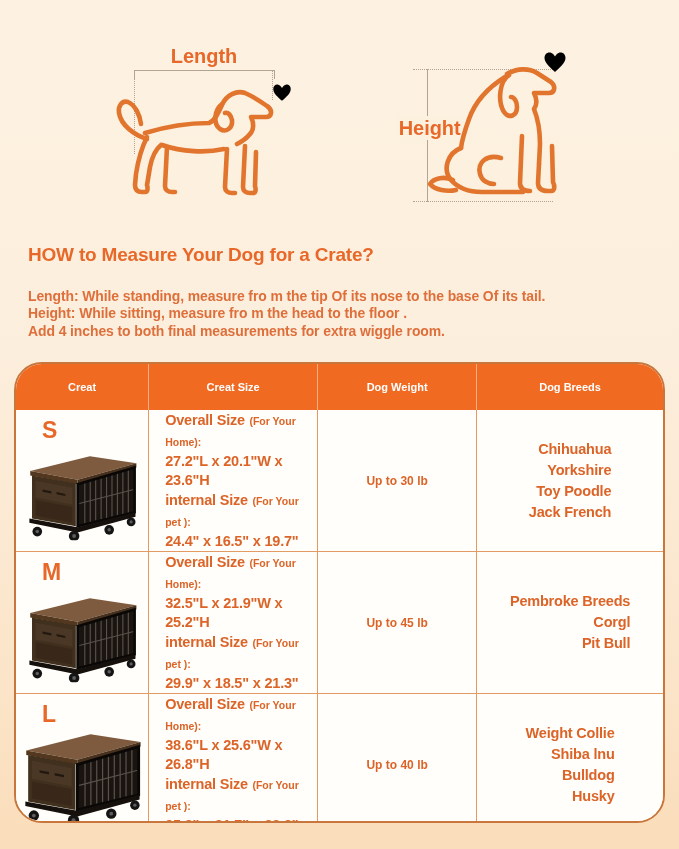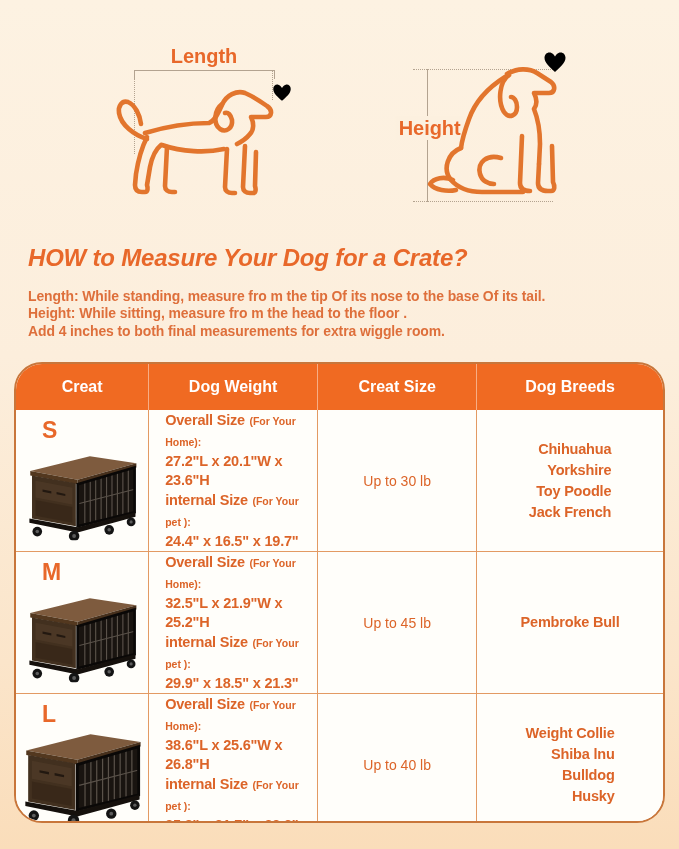--- a/index.html
+++ b/index.html
@@ -23,40 +23,40 @@
     border-left:1.6px solid var(--measure,#B3A390);
     border-right:1.6px solid var(--measure,#B3A390);
   }
   .drop-line{position:absolute;width:0;border-left:1.6px dotted var(--measure,#B3A390);}
   .h-dotted{position:absolute;height:0;border-top:1.6px dotted var(--measure,#B3A390);}
   .v-solid{position:absolute;width:0;border-left:1.6px solid var(--measure,#B3A390);}
   .height-label{left:394px;top:116px;background:#FCF0DF;padding:0 3px;}
   
   .heading{
     position:absolute;left:28px;top:244px;width:640px;
-    color:var(--heading,#E8682A);font-size:24px;font-weight:bold;letter-spacing:-.2px;font-style:italic;
+    color:var(--heading,#E8682A);font-size:19px;font-weight:bold;letter-spacing:-.2px;
   }
   .instructions{
     position:absolute;left:28px;top:287px;width:700px;
     color:var(--bodytext,#DE6F3B);font-size:15.5px;font-weight:bold;line-height:17.4px;
     transform:scaleX(.9);transform-origin:left top;letter-spacing:-.1px;
   }
   
   .crate-table{
     position:absolute;left:14px;top:362px;width:651px;height:461px;
     border:2px solid var(--outerborder,#C8763B);border-radius:28px;overflow:hidden;
     display:grid;box-sizing:border-box;
     grid-template-columns:134fr 170fr 160fr 187fr;
     grid-template-rows:46px 138fr 143fr 132fr;
     background:var(--cellbg,#FFFEFA);
   }
   .th{
     background:var(--orange,#F06A22);color:var(--white,#FFFFFF);
     display:flex;align-items:center;justify-content:center;
-    font-size:16px;font-weight:bold;
+    font-size:11px;font-weight:bold;
     border-right:1px solid rgba(255,255,255,.45);
     text-align:right;
   }
   .th.last{border-right:none;}
   .td{
     background:var(--cellbg,#FFFEFA);position:relative;
     border-right:1px solid var(--gridline,#E39A63);
     border-bottom:1px solid var(--gridline,#E39A63);
     display:flex;align-items:center;justify-content:center;
   }
@@ -67,21 +67,21 @@
     color:var(--heading,#E8682A);font-size:23px;font-weight:bold;z-index:2;
   }
   .crate-cell{flex-direction:column;justify-content:flex-end;padding-bottom:10px;}
   .crate-img{width:114px;height:96px;}
   .crate-img.big{width:124px;height:102px;}
   .size-cell{align-items:center;justify-content:flex-start;padding-left:16px;box-sizing:border-box;}
   .size-block{color:var(--tabletext,#DC6428);line-height:19px;}
   .size-block .lbl{font-size:14.5px;font-weight:bold;letter-spacing:-.2px;}
   .size-block .note{font-size:10.5px;font-weight:bold;}
   .size-block .dims{font-size:14.5px;font-weight:bold;letter-spacing:-.2px;}
-  .weight-cell{color:var(--tabletext,#DC6428);font-size:14px;font-weight:normal;text-align:center;}
+  .weight-cell{color:var(--tabletext,#DC6428);font-size:12px;font-weight:bold;text-align:center;}
   .breeds-block{color:var(--tabletext,#DC6428);font-size:14.5px;font-weight:bold;line-height:21px;text-align:right;letter-spacing:-.2px;}
 </style>
 </head>
 <body>
 
 <div class="page">
 
   <svg width="0" height="0" style="position:absolute" aria-hidden="true">
     <defs>
       <symbol id="crate-sym" viewBox="0 0 130 108">
@@ -163,22 +163,22 @@
 
   <div class="heading">HOW to Measure Your Dog for a Crate?</div>
   <div class="instructions">
     <div>Length: While standing, measure fro m the tip Of its nose to the base Of its tail.</div>
     <div>Height: While sitting, measure fro m the head to the floor .</div>
     <div>Add 4 inches to both final measurements for extra wiggle room.</div>
   </div>
 
   <div class="crate-table">
     <div class="th">Creat</div>
+    <div class="th">Creat Size</div>
     <div class="th">Dog Weight</div>
-    <div class="th">Creat Size</div>
     <div class="th last">Dog Breeds</div>
 
     <div class="td crate-cell">
       <div class="size-letter">S</div>
       <svg class="crate-img" viewBox="0 0 130 108">
           <use href="#crate-sym"></use>
         </svg>
     </div>
     <div class="td size-cell">
       <div class="size-block">
@@ -212,21 +212,23 @@
              <span class="note">(For Your Home):</span></div>
         <div class="dims">32.5"L x 21.9"W x 25.2"H</div>
         <div><span class="lbl">internal Size</span>
              <span class="note">(For Your pet ):</span></div>
         <div class="dims">29.9" x 18.5" x 21.3"</div>
       </div>
     </div>
     <div class="td weight-cell">Up to 45 lb</div>
     <div class="td lastcol">
       <div class="breeds-block">
-        <div>Pembroke Bull</div>
+        <div>Pembroke Breeds</div>
+        <div>Corgl</div>
+        <div>Pit Bull</div>
       </div>
     </div>
 
     <div class="td crate-cell lastrow">
       <div class="size-letter">L</div>
       <svg class="crate-img big" viewBox="0 0 130 108">
           <use href="#crate-sym"></use>
         </svg>
     </div>
     <div class="td size-cell lastrow">

